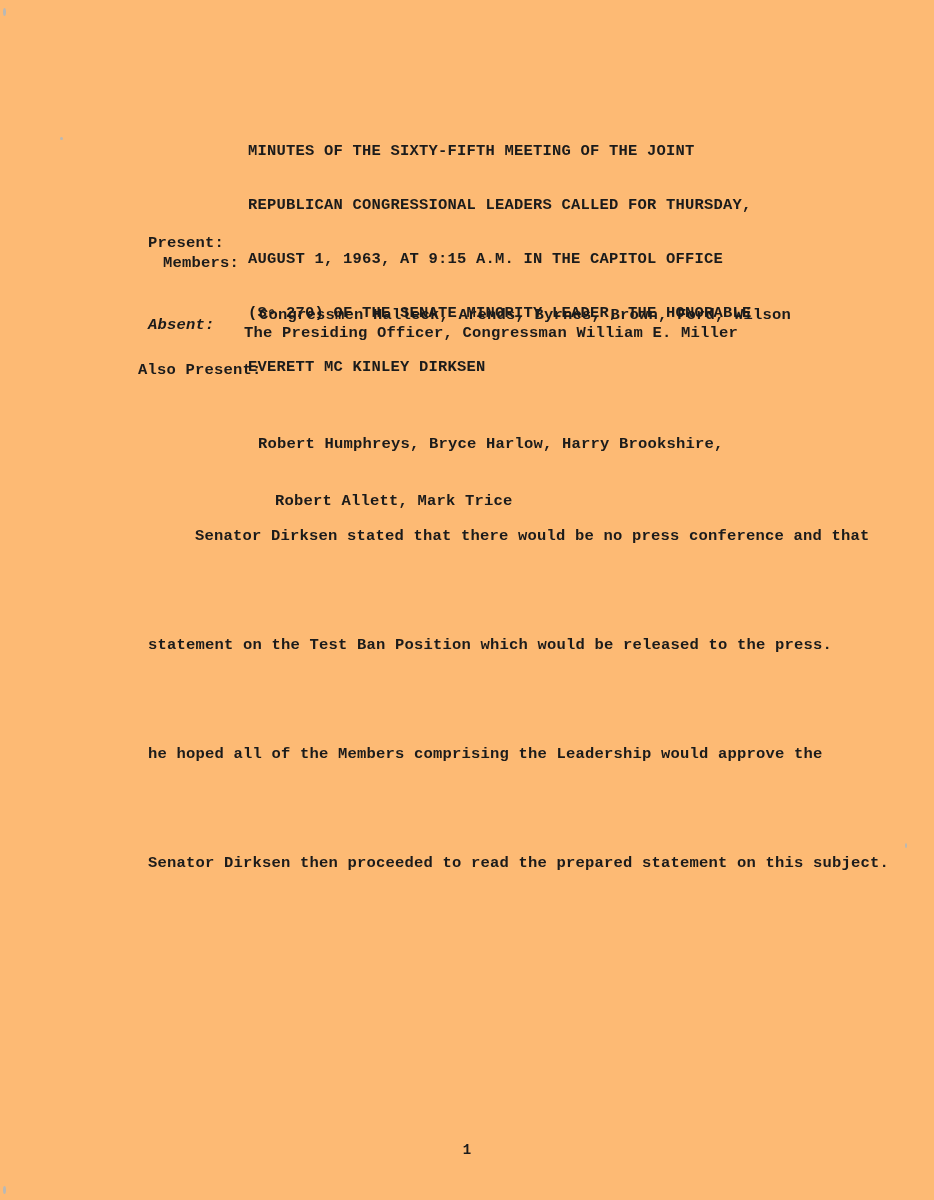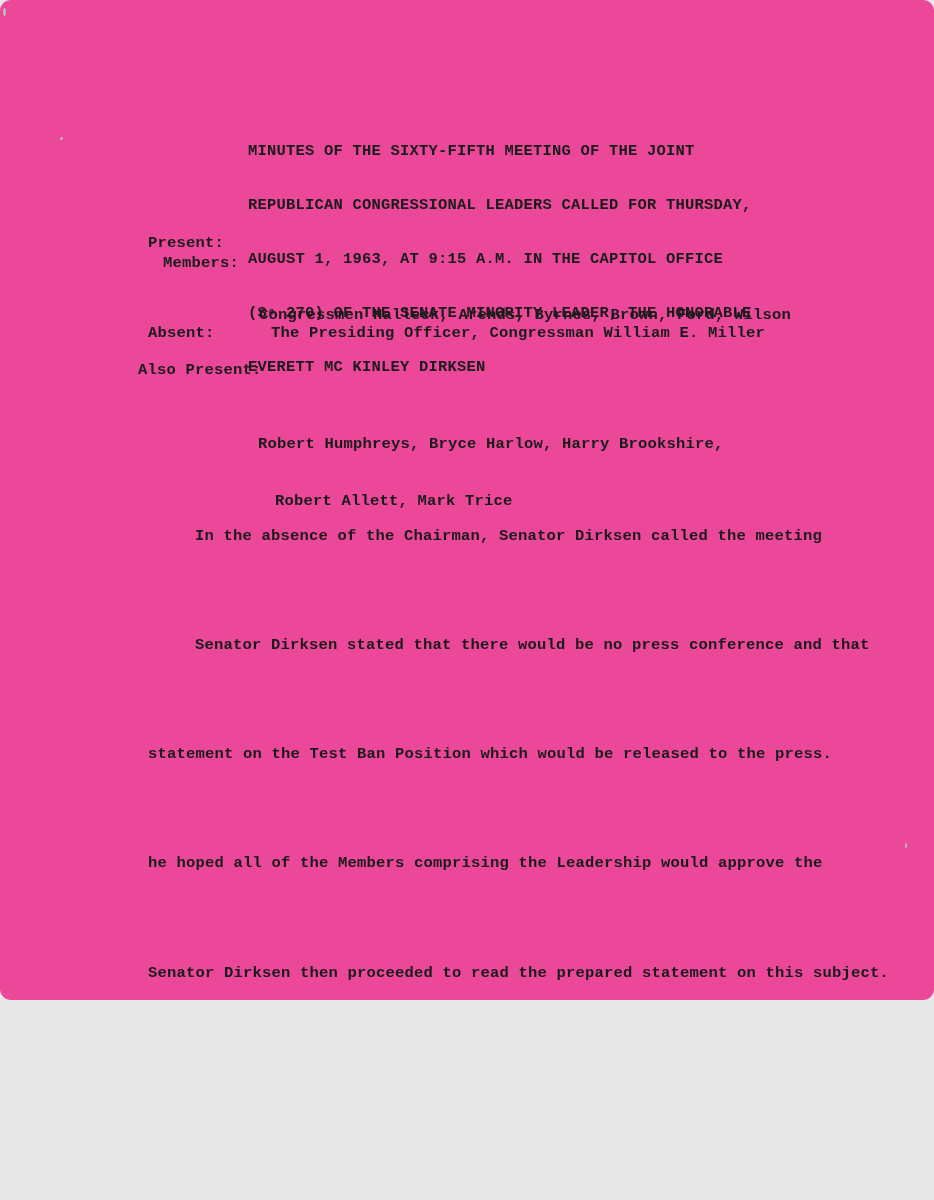--- a/index.html
+++ b/index.html
@@ -1,36 +1,35 @@
 <!DOCTYPE html>
 <html><head>
 <meta charset="utf-8">
 <style>
   * { margin: 0; padding: 0; box-sizing: border-box; }
   html, body { background: #e8e8e8; }
   .page {
     position: relative;
     width: 934px;
-    height: 1000px;
-    background: #ec4899;
+    height: 1200px;
+    background: #fdba74;
     overflow: hidden;
     font-family: "Liberation Mono", "DejaVu Sans Mono", monospace;
     font-weight: 700;
     color: #1b1b1b;
     font-size: 15.5px;
     letter-spacing: 0.2px;
-    border-radius: 11px;
   }
   .abs { position: absolute; white-space: pre; }
   .header-block { left: 248px; top: 106px; line-height: 18px; }
   .present-label { left: 148px; top: 234px; line-height: 19px; }
   .members-label { left: 163px; top: 254px; line-height: 19px; }
   .members-values { left: 259px; top: 268px; line-height: 19px; }
-  .absent-label { left: 148px; top: 324px; line-height: 19px; }
-  .absent-value { left: 271px; top: 324px; line-height: 19px; }
+  .absent-label { left: 148px; top: 316px; line-height: 19px; font-style: italic; }
+  .absent-value { left: 244px; top: 324px; line-height: 19px; }
   .also-present-label { left: 138px; top: 361px; line-height: 19px; }
   .also-present-values { left: 258px; top: 397px; line-height: 19px; }
   .also-present-values .line2 { padding-left: 17px; }
   .body-block { left: 148px; top: 445px; line-height: 36.4px; }
   .body-block .indent { padding-left: 47px; }
   .body-block .centered { padding-left: 255px; }
   .page-number { left: 0; top: 1141px; width: 934px; text-align: center; line-height: 19px; font-size: 14px; white-space: pre; }
   .speck { position: absolute; background: #b9b9b6; border-radius: 50%; }
   .speck.s1 { left: 3px; top: 8px; width: 3px; height: 8px; }
   .speck.s2 { left: 3px; top: 1186px; width: 3px; height: 8px; }
@@ -60,21 +59,20 @@
   <div class="abs absent-label">Absent:</div>
   <div class="abs absent-value">The Presiding Officer, Congressman William E. Miller</div>
 
   <div class="abs also-present-label">Also Present:</div>
   <div class="abs also-present-values">
     <div>Robert Humphreys, Bryce Harlow, Harry Brookshire,</div>
     <div class="line2">Robert Allett, Mark Trice</div>
   </div>
 
   <div class="abs body-block">
-    <div class="indent">In the absence of the Chairman, Senator Dirksen called the meeting</div>
     <div class="indent">Senator Dirksen stated that there would be no press conference and that</div>
     <div>statement on the Test Ban Position which would be released to the press.</div>
     <div>he hoped all of the Members comprising the Leadership would approve the</div>
     <div>Senator Dirksen then proceeded to read the prepared statement on this subject.</div>
     
     
     
     
     
     

